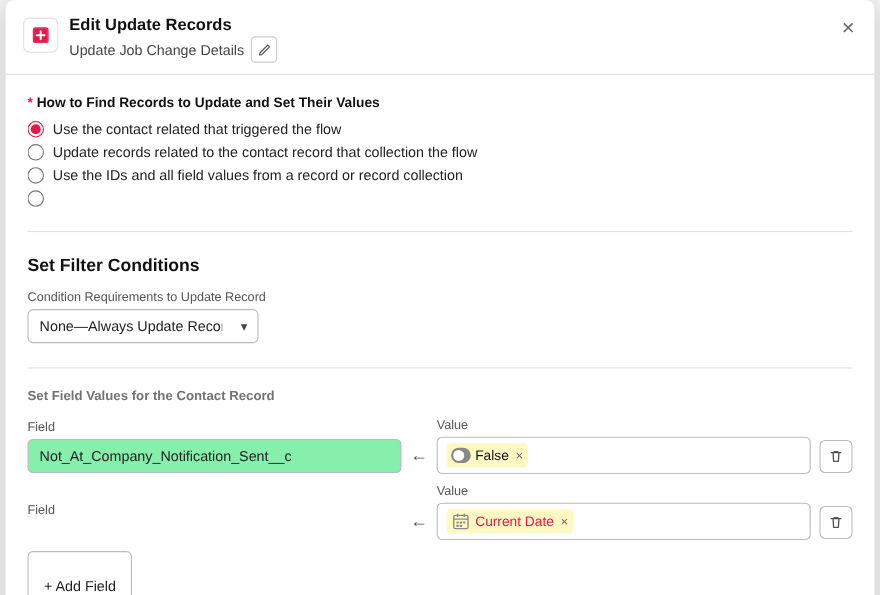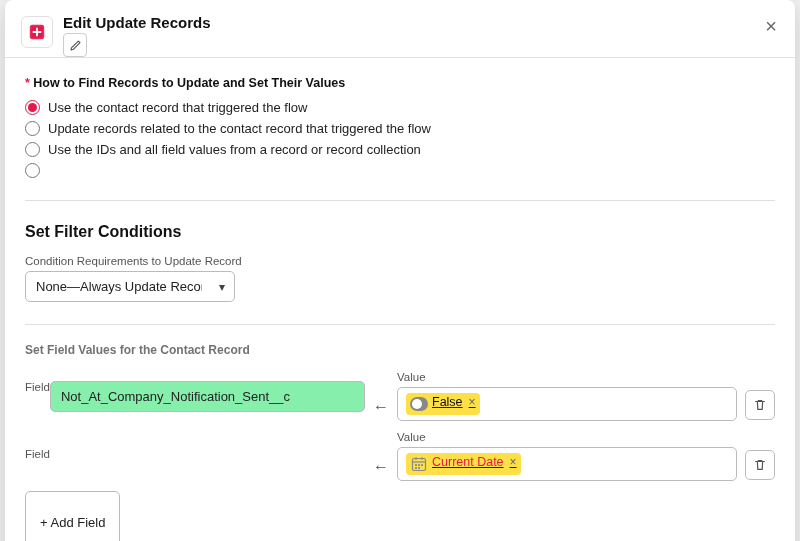--- a/index.html
+++ b/index.html
@@ -19,21 +19,21 @@
       width: 790px;
       min-height: 530px;
       display: flex;
       flex-direction: column;
       overflow: hidden;
     }
     .modal-header {
       display: flex;
       align-items: flex-start;
       justify-content: space-between;
-      padding: 14px 18px 0 16px;
+      padding: 14px 18px 10px 16px;
       border-bottom: 1px solid #e0e0e0;
     }
     .modal-header-left {
       display: flex;
       align-items: flex-start;
       gap: 10px;
     }
     .modal-icon {
       width: 32px;
       height: 32px;
@@ -158,21 +158,21 @@
       font-weight: 600;
       color: #737373;
       margin-bottom: 14px;
     }
     .field-row {
       display: flex;
       align-items: center;
       gap: 8px;
       margin-bottom: 10px;
     }
-    .field-col { display: flex; flex-direction: row; flex: 1; }
+    .field-col { display: flex; flex-direction: column; flex: 1; }
     .field-input {
       width: 100%;
       padding: 7px 10px;
       border: 1.5px solid #bbb;
       border-radius: 5px;
       font-size: 13px;
       color: #222;
       background: #86efac;
     }
     .arrow-icon {
@@ -188,28 +188,27 @@
       border: 1.5px solid #bbb;
       border-radius: 5px;
       padding: 4px 8px;
       min-height: 34px;
       background: #fff;
       flex: 1;
       gap: 4px;
     }
     .tag {
       display: flex;
-      align-items: flex-start;
+      align-items: center;
       gap: 4px;
-      background: #fde047;
+      background: #fef9c3;
       border-radius: 4px;
       font-size: 12.5px;
       color: #222;
       padding: 2px 4px;
-      text-decoration: underline;
     }
     .tag-icon {
       width: 18px;
       height: 18px;
       display: flex;
       align-items: center;
       justify-content: center;
       font-size: 13px;
     }
     .tag-false-icon {
@@ -283,43 +282,44 @@
       <div class="modal-icon">
         <svg viewBox="0 0 20 20" fill="none" xmlns="http://www.w3.org/2000/svg">
           <rect x="2" y="2" width="16" height="16" rx="3" fill="#e5184a"></rect>
           <path d="M6 10h8M10 6v8" stroke="#fff" stroke-width="2" stroke-linecap="round"></path>
           <rect x="3" y="3" width="14" height="14" rx="2" fill="none" stroke="#fff" stroke-width="0.5" opacity="0.3"></rect>
         </svg>
       </div>
       <div class="modal-title-group">
         <span class="modal-title">Edit Update Records</span>
         <div class="modal-subtitle">
+          <span>Update Job Change Details</span>
           <button class="edit-icon-btn">
             <svg width="13" height="13" viewBox="0 0 16 16" fill="none">
               <path d="M11.5 2.5l2 2L5 13l-2.5.5.5-2.5L11.5 2.5z" stroke="#555" stroke-width="1.4" stroke-linecap="round" stroke-linejoin="round"></path>
             </svg>
           </button>
         </div>
       </div>
     </div>
     <button class="close-btn">×</button>
   </div>
 
   <div class="modal-body">
 
     <div class="section">
       <div class="section-label-required">How to Find Records to Update and Set Their Values</div>
       <div class="radio-group">
         <label class="radio-item">
           <input type="radio" name="find_records" checked="" style="">
-          <span>Use the contact record that triggered the flow</span>
+          <span>Use the contact related that triggered the flow</span>
         </label>
         <label class="radio-item">
           <input type="radio" name="find_records" style="">
-          <span>Update records related to the contact record that triggered the flow</span>
+          <span>Update records related to the contact record that collection the flow</span>
         </label>
         <label class="radio-item">
           <input type="radio" name="find_records" style="">
           <span>Use the IDs and all field values from a record or record collection</span>
         </label>
         <label class="radio-item">
           <input type="radio" name="find_records" style="">
         </label>
       </div>
     </div>

